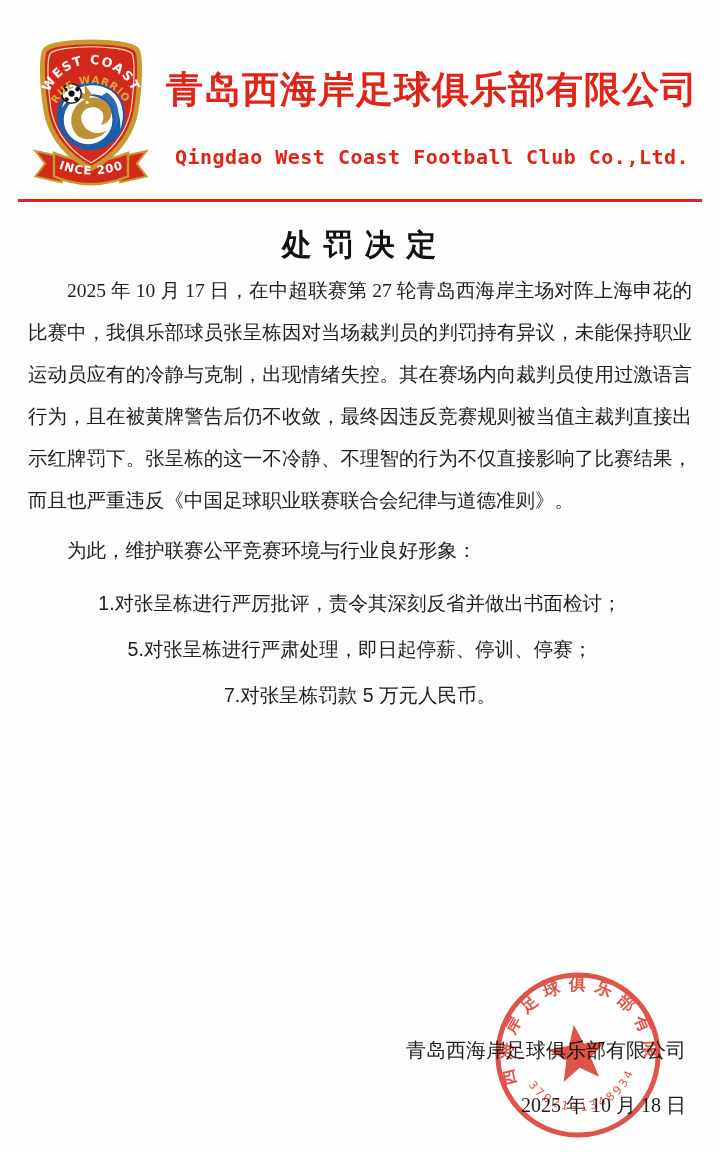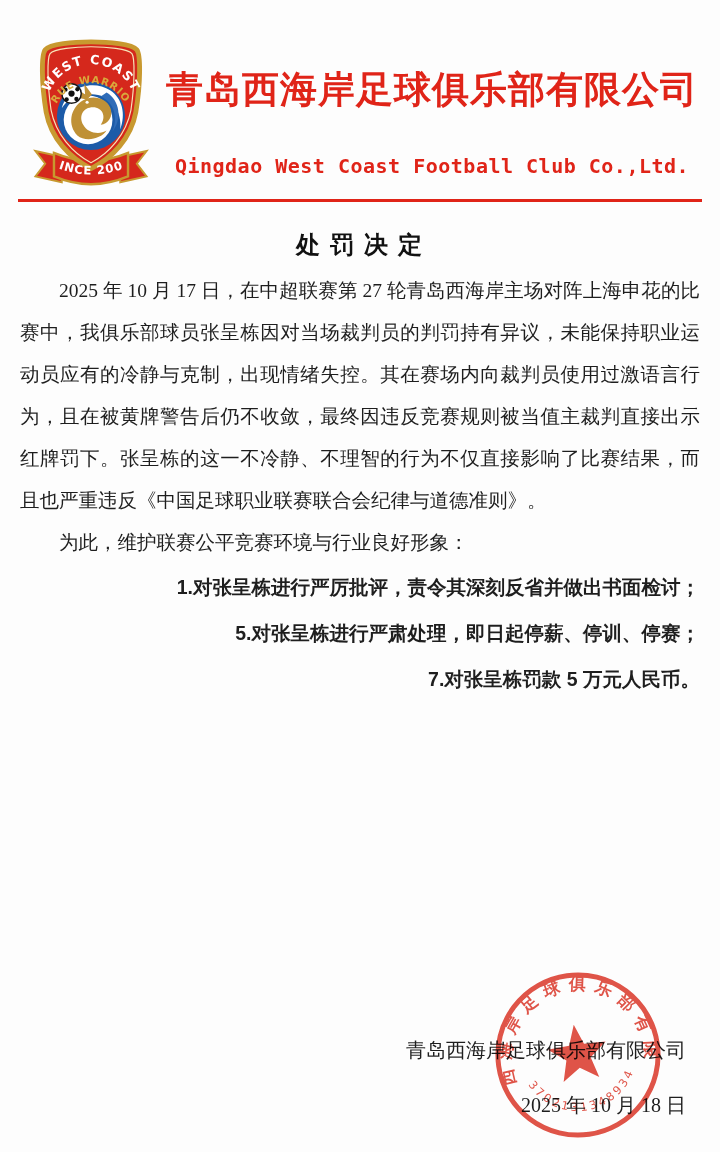--- a/index.html
+++ b/index.html
@@ -21,40 +21,40 @@
 
   
   .logo{position:absolute;left:32px;top:38px;width:118px;height:152px;}
   .logo svg{width:100%;height:100%;display:block;}
   .titles{position:absolute;left:158px;top:68px;width:548px;text-align:center;}
   .company-cn{
     font-size:37px;font-weight:bold;color:var(--red);
     letter-spacing:1px;line-height:44px;white-space:nowrap;
   }
   .company-en{
-    margin-top:42px;font-size:20px;font-weight:bold;color:var(--red);
+    margin-top:33px;font-size:20px;font-weight:bold;color:var(--red);
     font-family:"DejaVu Sans Mono","Liberation Mono",monospace;
     letter-spacing:.5px;white-space:nowrap;line-height:24px;
   }
   .divider{position:absolute;left:18px;right:18px;top:199px;height:3px;background:var(--red);}
 
   
   .doc{
     position:absolute;left:20px;right:20px;top:228px;
     font-size:19.5px;line-height:42px;text-align:justify;
     text-justify:inter-ideograph;
   }
   .doc-title{
-    text-align:center;font-size:24px;font-weight:bold;color:#111;
+    text-align:center;font-size:30px;font-weight:bold;color:#111;
     letter-spacing:2px;line-height:30px;margin:2px 0 10px 0;
   }
-  .doc p{margin:0;text-indent:2em;}
+  .doc p{margin:8px;text-indent:2em;}
   .decision{
     font-family:"Liberation Sans","DejaVu Sans",sans-serif;
-    font-weight:bold;line-height:46px;text-indent:0;text-align:right;
+    font-weight:normal;line-height:46px;text-indent:0;text-align:center;
     white-space:nowrap;
   }
 
   
   .sig{position:absolute;right:34px;top:1036px;font-size:20px;line-height:28px;white-space:nowrap;}
   .date{position:absolute;right:34px;top:1085px;font-size:20px;line-height:24px;white-space:nowrap;margin-top:8px;}
 
   .seal{
     position:absolute;left:491px;top:968px;width:174px;height:174px;
     transform:rotate(-8deg);opacity:.86;mix-blend-mode:multiply;

